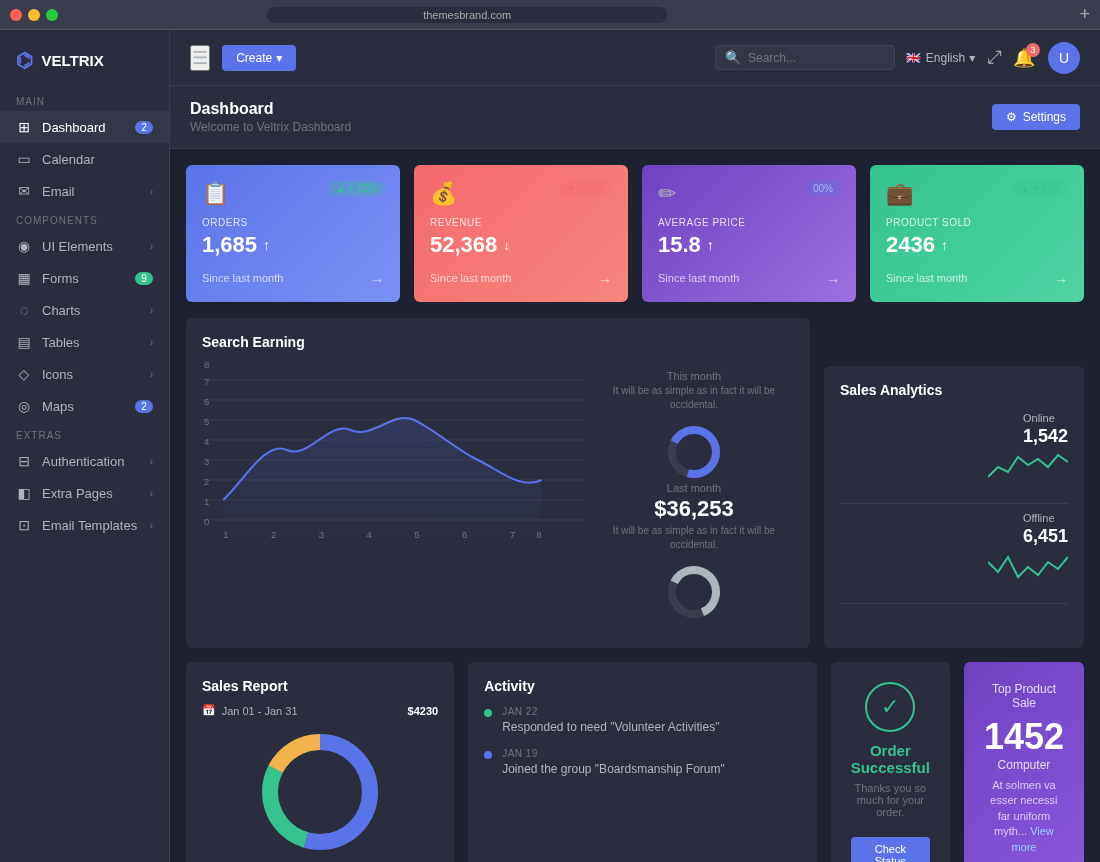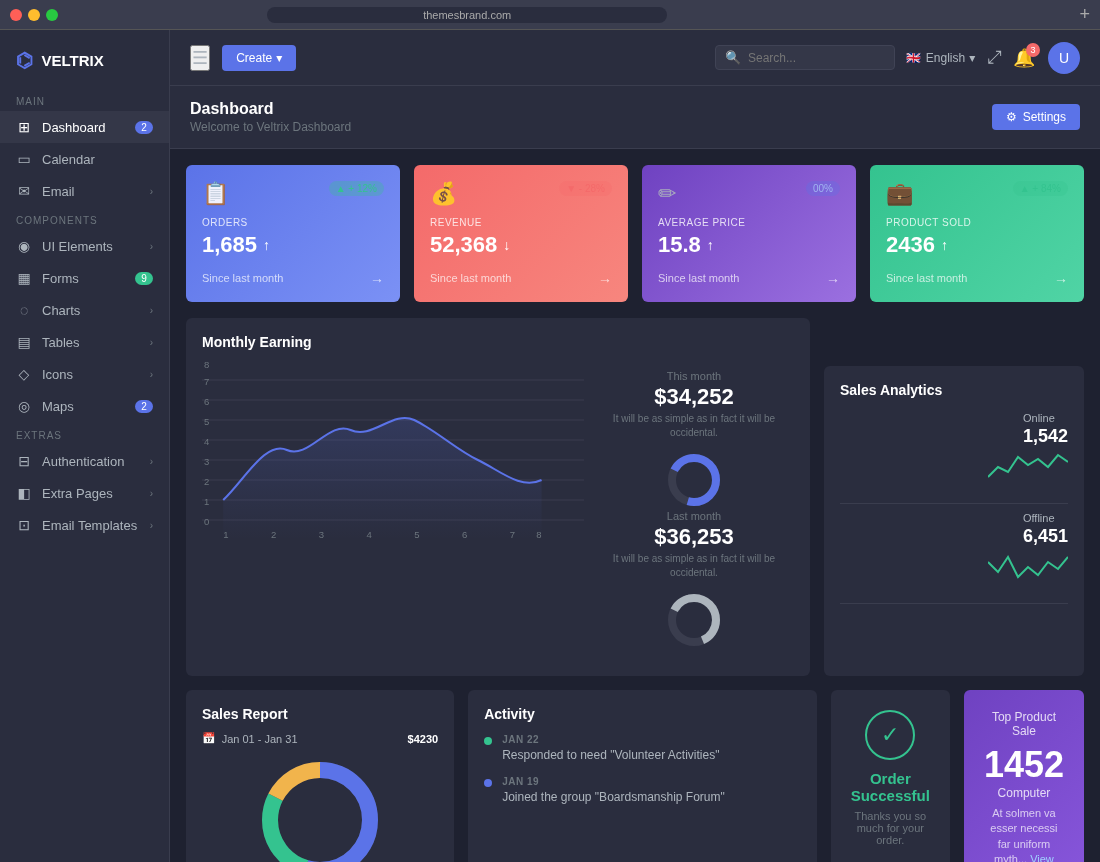--- a/index.html
+++ b/index.html
@@ -185,21 +185,21 @@
     .donut-center-wrap { display: flex; justify-content: center; margin: 10px 0; }
 
     
     .activity-card { background: #2a2d3e; border-radius: 6px; padding: 16px; }
     .activity-title { color: #fff; font-size: 14px; font-weight: 600; margin-bottom: 12px; }
     .activity-item { display: flex; gap: 10px; margin-bottom: 12px; }
     .activity-dot { width: 8px; height: 8px; border-radius: 50%; background: #34c38f; margin-top: 3px; flex-shrink: 0; }
     .activity-dot.yellow { background: #f1b44c; }
     .activity-dot.blue { background: #5b73e8; }
     .activity-content {}
-    .activity-date { font-size: 10px; color: #6c757d; text-transform: uppercase; letter-spacing: 0.5px; margin-bottom: 2px; font-weight: bold; }
+    .activity-date { font-size: 10px; color: #6c757d; text-transform: uppercase; letter-spacing: 0.5px; margin-bottom: 2px; }
     .activity-text { font-size: 12px; color: #adb5bd; line-height: 1.4; }
     .activity-read-more { color: #5b73e8; cursor: pointer; }
 
     
     .right-bottom { display: flex; flex-direction: column; gap: 14px; }
     .order-success-card {
       background: #2a2d3e; border-radius: 6px; padding: 20px;
       display: flex; flex-direction: column; align-items: center; text-align: center;
     }
     .check-circle {
@@ -447,21 +447,21 @@
             <span class="stat-footer-text">Since last month</span>
             <span class="stat-footer-arrow">→</span>
           </div>
         </div>
       </div>
 
       <div class="middle-row">
 
         <div class="chart-card">
           <div class="chart-header">
-            <span class="chart-title">Monthly Earning</span>
+            <span class="chart-title">Search Earning</span>
           </div>
           <div class="chart-area">
             <div class="chart-svg-wrap">
               <svg width="100%" height="180" viewBox="0 0 360 180" preserveAspectRatio="none">
                 <defs>
                   <linearGradient id="chartGradient" x1="0" y1="0" x2="0" y2="1">
                     <stop offset="0%" stop-color="#5b73e8" stop-opacity="0.6"></stop>
                     <stop offset="100%" stop-color="#5b73e8" stop-opacity="0"></stop>
                   </linearGradient>
                 </defs>
@@ -495,21 +495,20 @@
                 <text x="155" y="178" fill="#6c757d" font-size="9">4</text>
                 <text x="200" y="178" fill="#6c757d" font-size="9">5</text>
                 <text x="245" y="178" fill="#6c757d" font-size="9">6</text>
                 <text x="290" y="178" fill="#6c757d" font-size="9">7</text>
                 <text x="315" y="178" fill="#6c757d" font-size="9">8</text>
               </svg>
             </div>
             <div class="chart-stats">
               <div class="chart-stat-block">
                 <div class="cs-label">This month</div>
-                <div class="cs-value">$34,252</div>
                 <div class="cs-desc">It will be as simple as in fact it will be occidental.</div>
                 <div class="donut-wrap">
                   <svg width="60" height="60" viewBox="0 0 60 60">
                     <circle cx="30" cy="30" r="22" fill="none" stroke="#3a3d4e" stroke-width="8"></circle>
                     <circle cx="30" cy="30" r="22" fill="none" stroke="#5b73e8" stroke-width="8" stroke-dasharray="100 38" stroke-dashoffset="25" transform="rotate(-90 30 30)"></circle>
                   </svg>
                 </div>
               </div>
               <div class="chart-stat-block">
                 <div class="cs-label">Last month</div>

